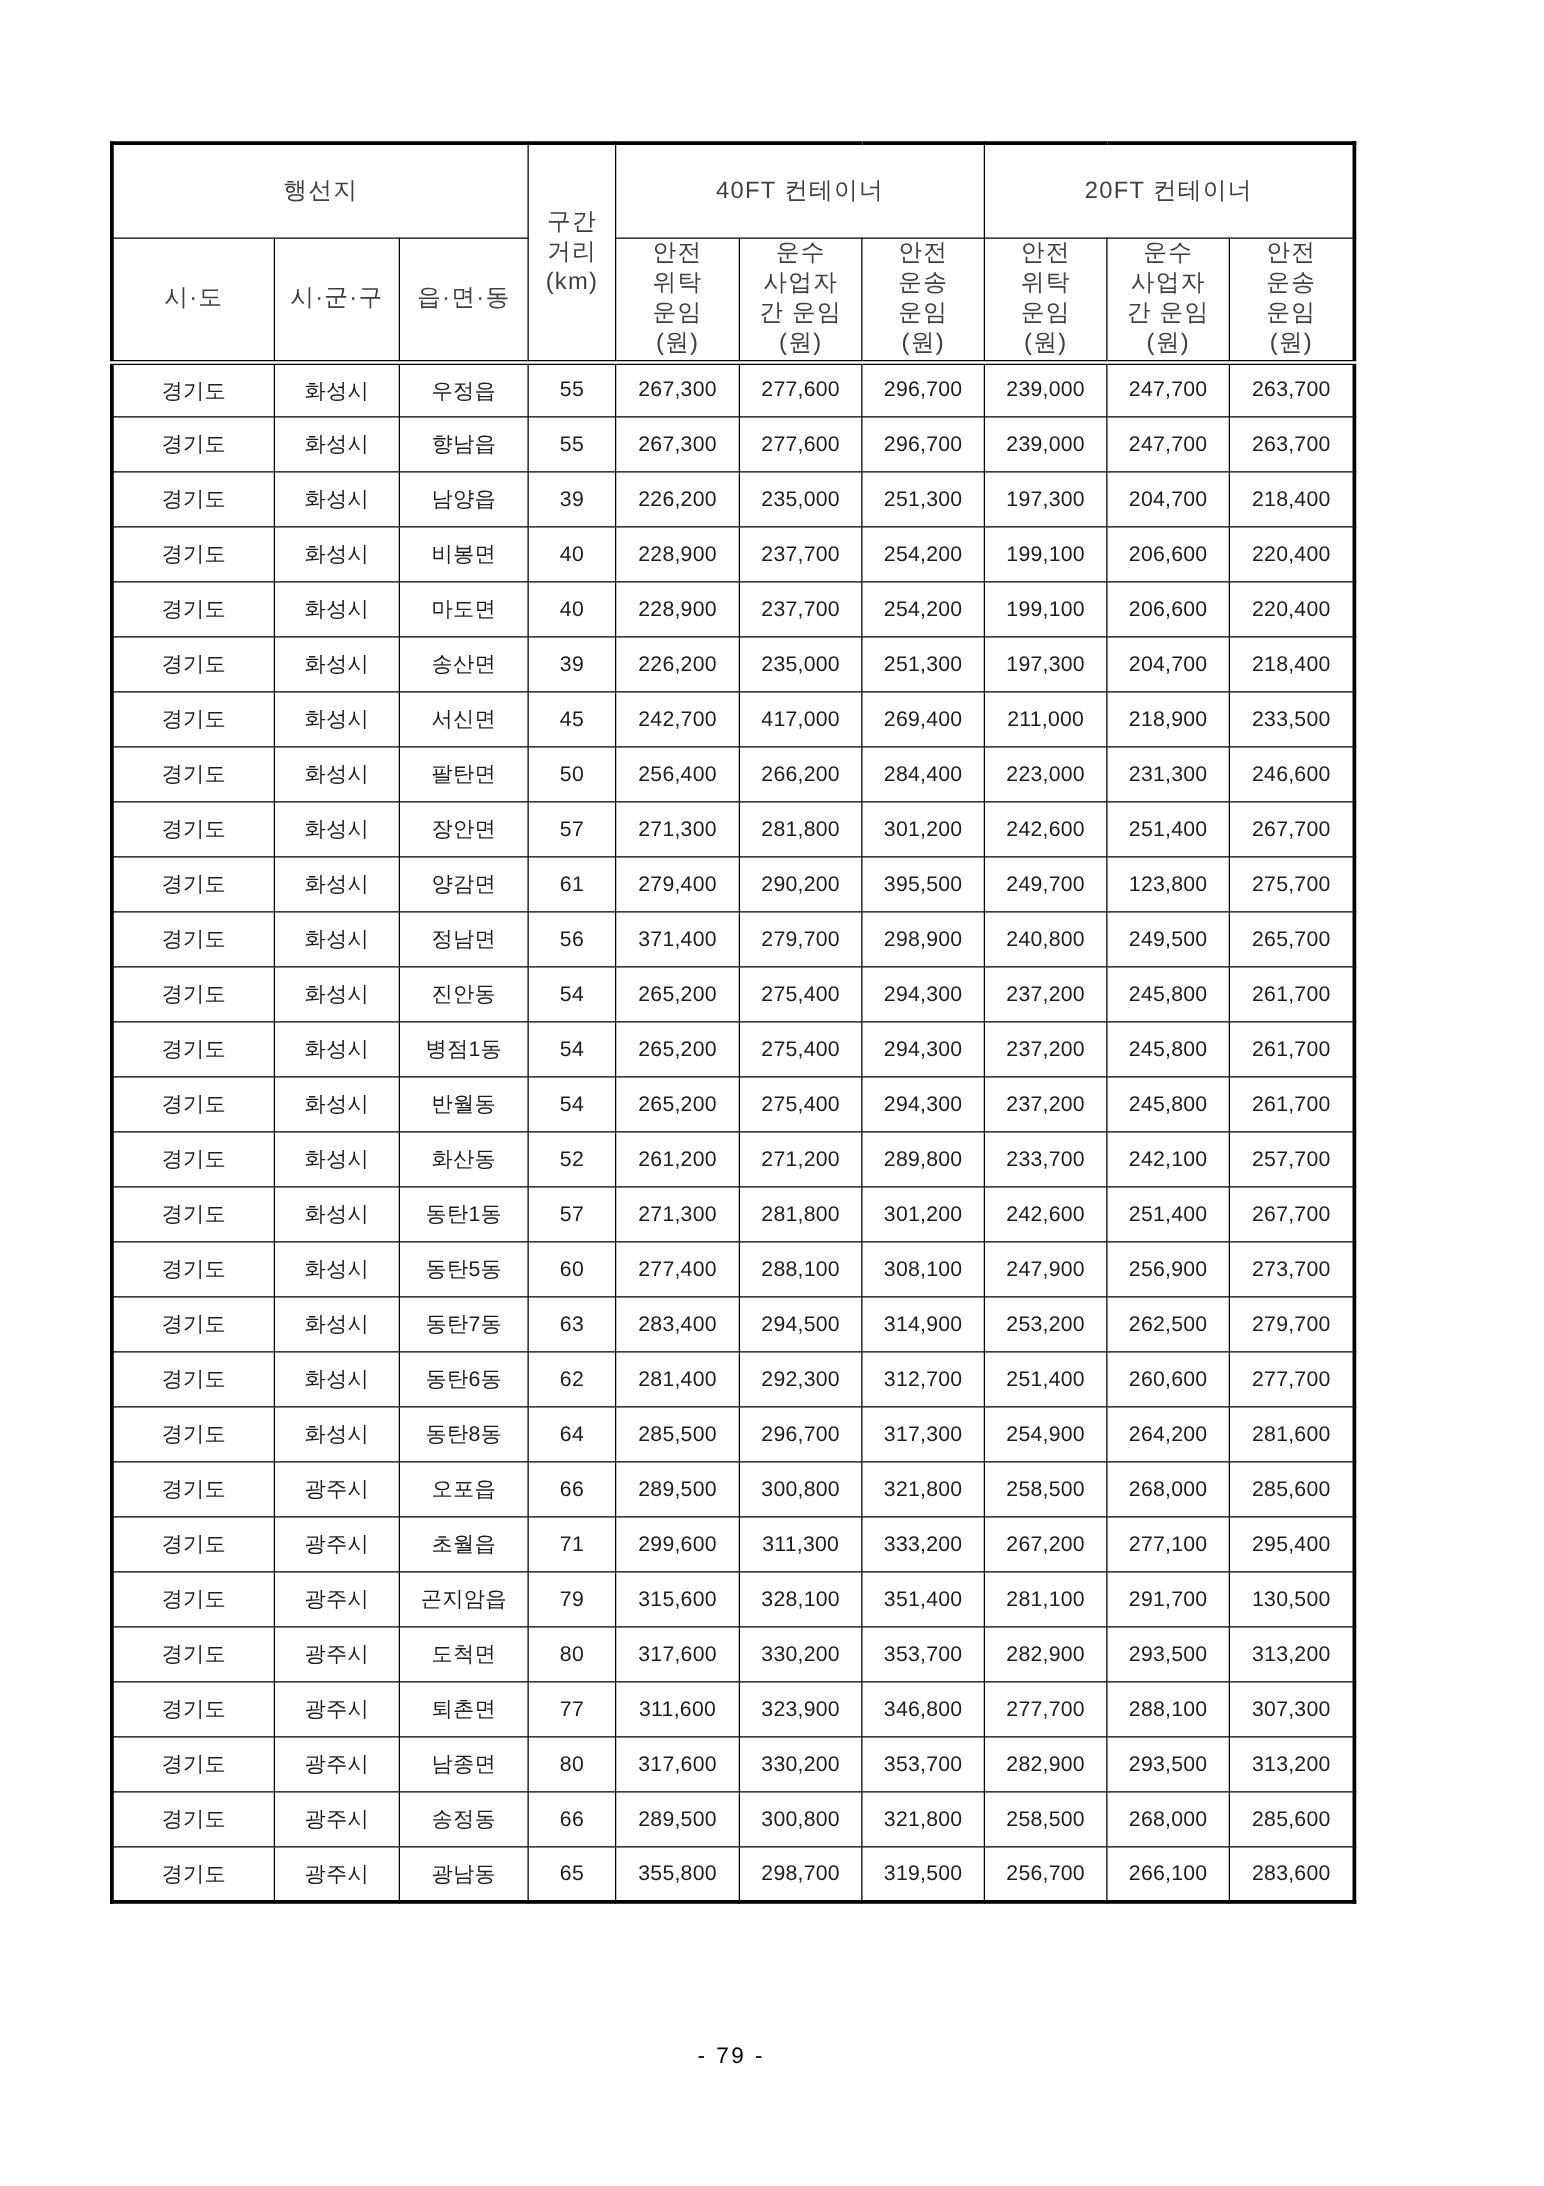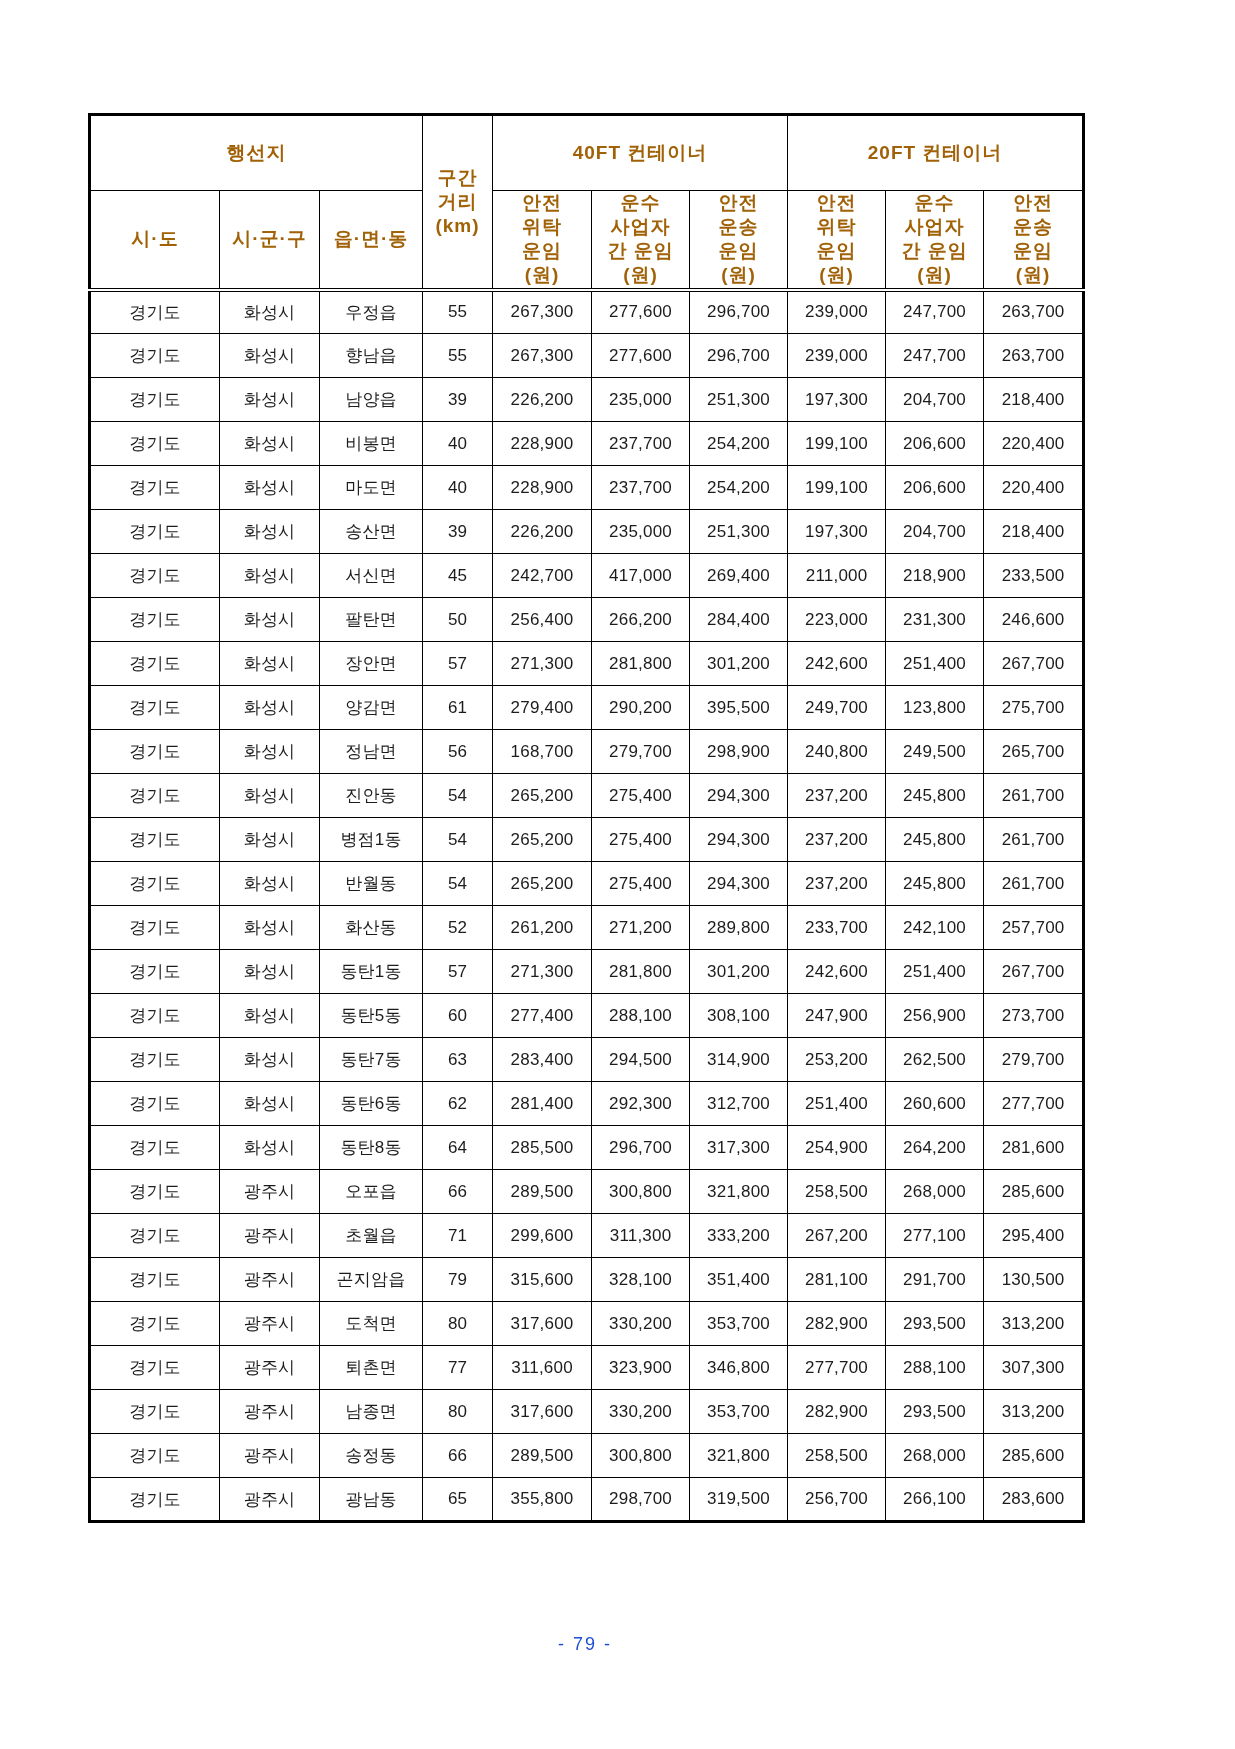--- a/index.html
+++ b/index.html
@@ -21,47 +21,47 @@
     table-layout: fixed;
     border: 3px solid #000;
   }
   .rate-table th, .rate-table td {
     border: 1px solid #000;
     text-align: center;
     vertical-align: middle;
     overflow: hidden;
   }
   thead th {
-    font-weight: bold;
+    font-weight: normal;
     font-size: 19px;
     line-height: 1.26;
     letter-spacing: 1px;
     white-space: pre-line;
-    color: #a16207;
+    color: #404040;
   }
   tr.group-row { height: 76px; }
   tr.sub-row   { height: 99px; }
   
   tr.sub-row th, th.distance-header { border-bottom: 4px double #000; text-align: center; }
   tbody tr { height: 44px; }
   tbody td {
     font-size: 17px;
     font-weight: 400;
     color: #1c1c1c;
     letter-spacing: 0.2px;
   }
   .page-footer {
     position: absolute;
     left: 88px;
     top: 1634px;
     width: 994px;
     text-align: center;
     font-size: 18px;
     letter-spacing: 2px;
-    color: #1d4ed8;
+    color: #000000;
   }
 </style>
 </head>
 <body>
 
 <table class="rate-table">
   <colgroup>
     <col style="width:130px">
       <col style="width:100px">
       <col style="width:103px">
@@ -231,21 +231,21 @@
     <td>395,500</td>
     <td>249,700</td>
     <td>123,800</td>
     <td>275,700</td>
   </tr>
       <tr>
     <td>경기도</td>
     <td>화성시</td>
     <td>정남면</td>
     <td>56</td>
-    <td>168,700</td>
+    <td>371,400</td>
     <td>279,700</td>
     <td>298,900</td>
     <td>240,800</td>
     <td>249,500</td>
     <td>265,700</td>
   </tr>
       <tr>
     <td>경기도</td>
     <td>화성시</td>
     <td>진안동</td>

